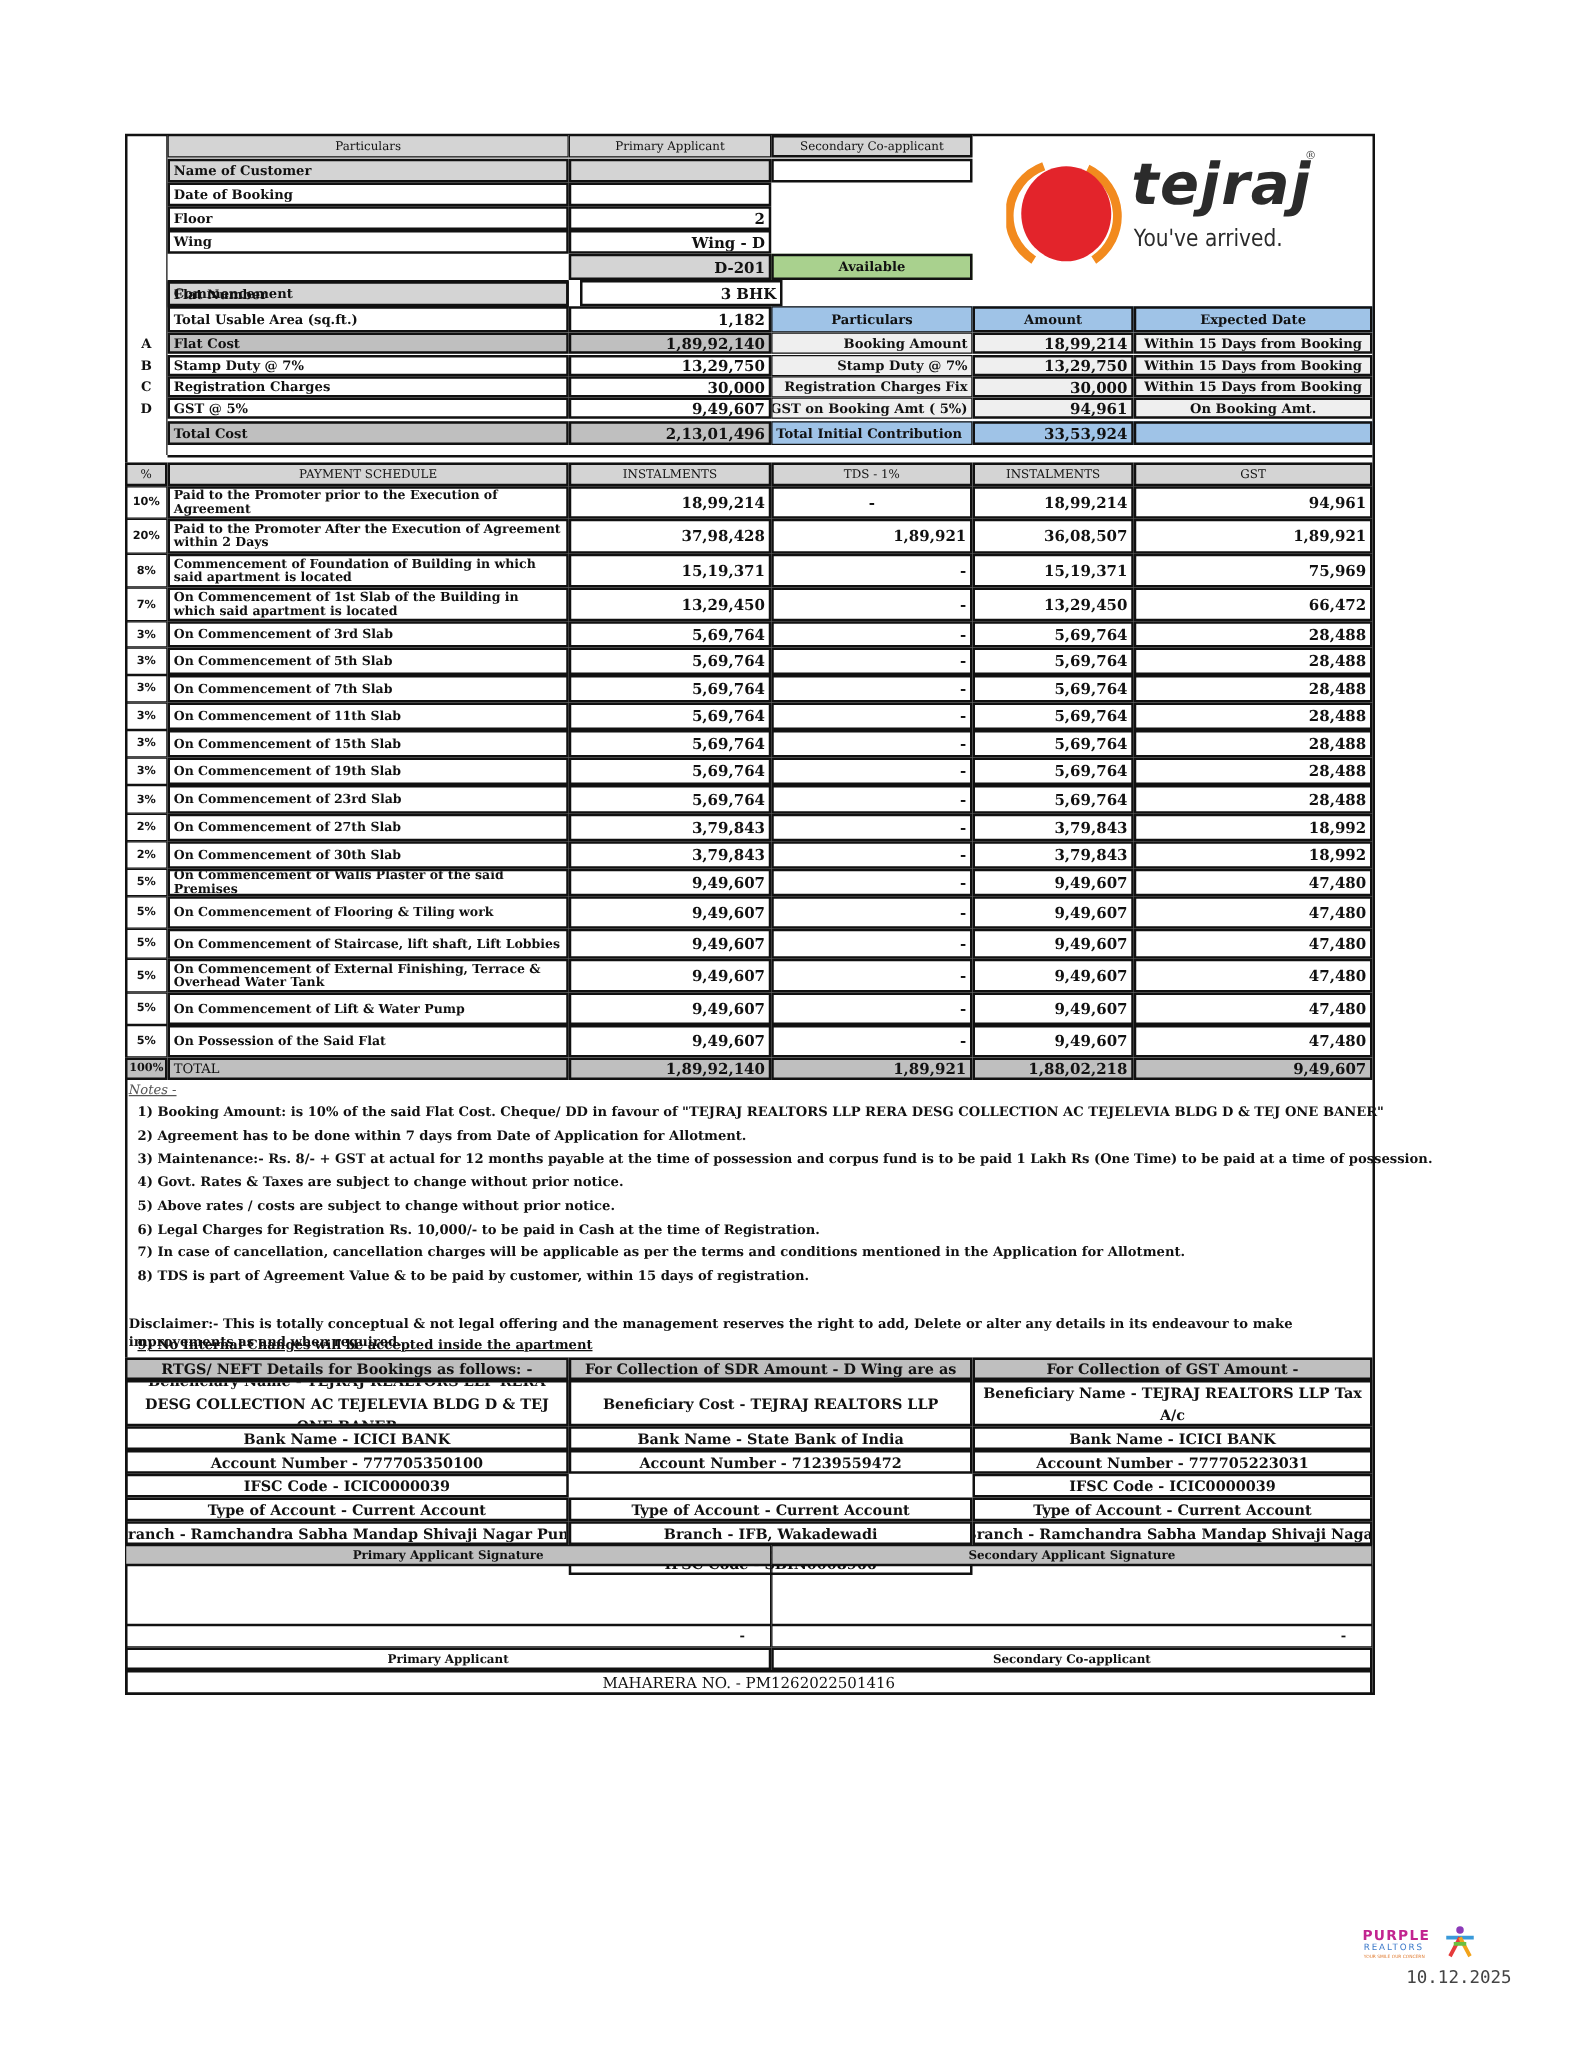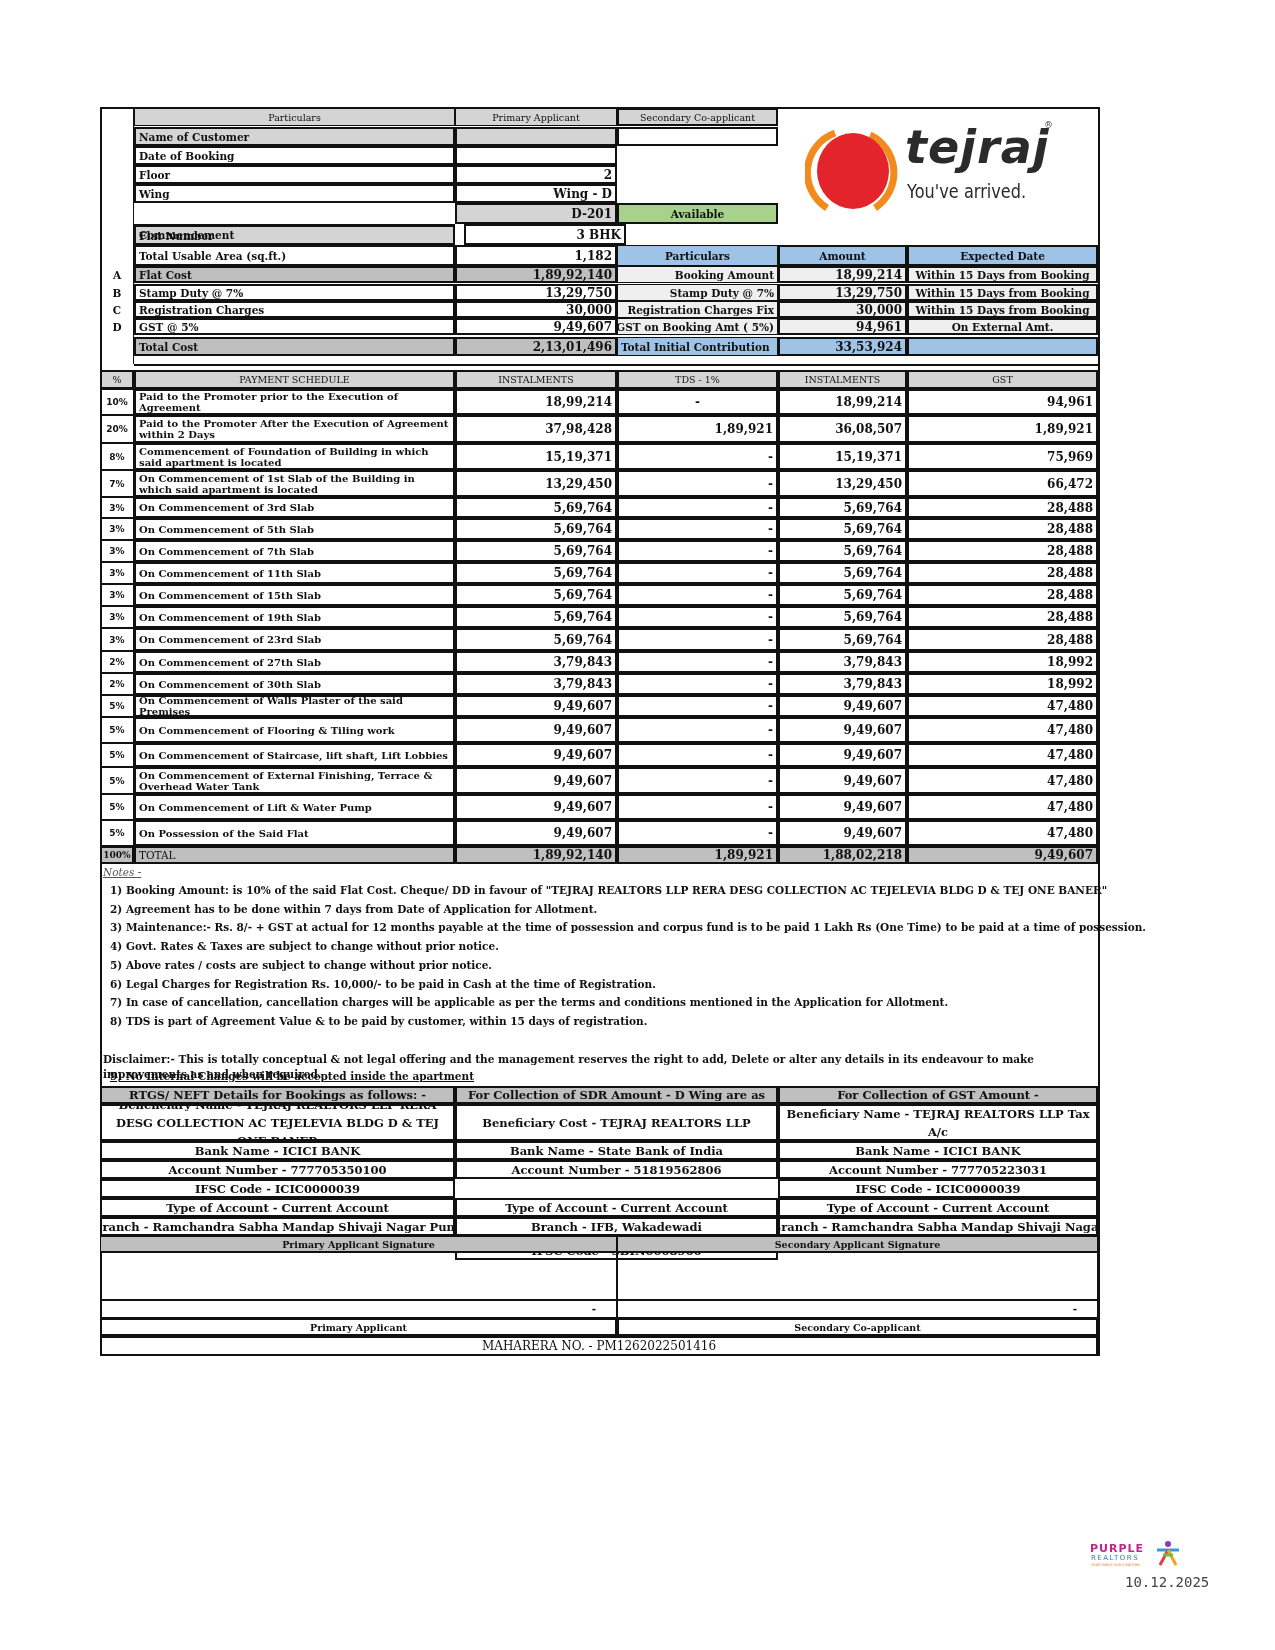--- a/index.html
+++ b/index.html
@@ -71,21 +71,21 @@
     <div class="cell lightg right num thick" style="left: 778px; top: 266px; width: 129px; height: 17px;">18,99,214</div>
     <div class="cell lightg center thick" style="left: 907px; top: 266px; width: 191px; height: 17px;">Within 15 Days from Booking</div>
     <div class="cell lightg right" style="left: 617px; top: 284px; width: 161px; height: 17px;">Stamp Duty @ 7%</div>
     <div class="cell lightg right num thick" style="left: 778px; top: 284px; width: 129px; height: 17px;">13,29,750</div>
     <div class="cell lightg center thick" style="left: 907px; top: 284px; width: 191px; height: 17px;">Within 15 Days from Booking</div>
     <div class="cell lightg right" style="left: 617px; top: 301px; width: 161px; height: 17px;">Registration Charges Fix</div>
     <div class="cell lightg right num thick" style="left: 778px; top: 301px; width: 129px; height: 17px;">30,000</div>
     <div class="cell lightg center thick" style="left: 907px; top: 301px; width: 191px; height: 17px;">Within 15 Days from Booking</div>
     <div class="cell lightg right" style="left: 617px; top: 318px; width: 161px; height: 17px;">GST on Booking Amt ( 5%)</div>
     <div class="cell lightg right num thick" style="left: 778px; top: 318px; width: 129px; height: 17px;">94,961</div>
-    <div class="cell lightg center thick" style="left: 907px; top: 318px; width: 191px; height: 17px;">On External Amt.</div>
+    <div class="cell lightg center thick" style="left: 907px; top: 318px; width: 191px; height: 17px;">On Booking Amt.</div>
     <div class="cell blue" style="left: 617px; top: 337px; width: 161px; height: 19px;">Total Initial  Contribution</div>
     <div class="cell blue right num thick" style="left: 778px; top: 337px; width: 129px; height: 19px;">33,53,924</div>
     <div class="cell blue thick" style="left: 907px; top: 337px; width: 191px; height: 19px;"></div>
   </div>
 
 <div class="abs" style="left:800px;top:118px;width:290px;height:100px;">
   <svg width="95" height="95" viewBox="0 0 95 95" style="position:absolute;left:5px;top:5px;">
     <path d="M30 10 A42 42 0 0 0 22 85" stroke="#f28a1e" stroke-width="7" fill="none"></path>
     <path d="M65 12 A42 42 0 0 1 70 85" stroke="#f28a1e" stroke-width="7" fill="none"></path>
     <ellipse cx="48" cy="48" rx="36" ry="38" fill="#e3242b"></ellipse>
@@ -242,21 +242,21 @@
     <div class="cell grey2 bank thick" style="left: 100px; top: 1086px; width: 355px; height: 18px;">RTGS/ NEFT Details for Bookings as follows: -</div>
     <div class="cell bank thick wrap" style="left: 100px; top: 1104px; width: 355px; height: 37px; text-align: center; line-height: 18px;">Beneficiary Name - TEJRAJ REALTORS LLP RERA DESG COLLECTION AC TEJELEVIA BLDG D &amp; TEJ ONE BANER</div>
     <div class="cell bank thick " style="left: 100px; top: 1141px; width: 355px; height: 19px;">Bank Name - ICICI BANK</div>
     <div class="cell bank thick " style="left: 100px; top: 1160px; width: 355px; height: 19px;">Account Number - 777705350100</div>
     <div class="cell bank thick " style="left: 100px; top: 1179px; width: 355px; height: 19px;">IFSC Code - ICIC0000039</div>
     <div class="cell bank thick " style="left: 100px; top: 1198px; width: 355px; height: 19px;">Type of Account - Current Account</div>
     <div class="cell bank thick " style="left: 100px; top: 1217px; width: 355px; height: 19px;">Branch - Ramchandra Sabha Mandap Shivaji Nagar Pune</div>
     <div class="cell grey2 bank thick" style="left: 455px; top: 1086px; width: 323px; height: 18px;">For Collection of SDR Amount - D Wing  are as</div>
     <div class="cell bank thick wrap" style="left: 455px; top: 1104px; width: 323px; height: 37px; text-align: center; line-height: 18px;">Beneficiary Cost - TEJRAJ REALTORS LLP</div>
     <div class="cell bank thick " style="left: 455px; top: 1141px; width: 323px; height: 19px;">Bank Name - State Bank of India</div>
-    <div class="cell bank thick " style="left: 455px; top: 1160px; width: 323px; height: 19px;">Account Number - 51819562806</div>
+    <div class="cell bank thick " style="left: 455px; top: 1160px; width: 323px; height: 19px;">Account Number - 71239559472</div>
     <div class="cell bank thick " style="left: 455px; top: 1241px; width: 323px; height: 19px;">IFSC Code - SBIN0008966</div>
     <div class="cell bank thick " style="left: 455px; top: 1198px; width: 323px; height: 19px;">Type of Account - Current Account</div>
     <div class="cell bank thick " style="left: 455px; top: 1217px; width: 323px; height: 19px;">Branch - IFB, Wakadewadi</div>
     <div class="cell grey2 bank thick" style="left: 778px; top: 1086px; width: 320px; height: 18px;">For Collection of GST Amount -</div>
     <div class="cell bank thick wrap" style="left: 778px; top: 1104px; width: 320px; height: 37px; text-align: center; line-height: 18px;">Beneficiary Name - TEJRAJ REALTORS LLP Tax A/c</div>
     <div class="cell bank thick " style="left: 778px; top: 1141px; width: 320px; height: 19px;">Bank Name - ICICI BANK</div>
     <div class="cell bank thick " style="left: 778px; top: 1160px; width: 320px; height: 19px;">Account Number - 777705223031</div>
     <div class="cell bank thick " style="left: 778px; top: 1179px; width: 320px; height: 19px;">IFSC Code - ICIC0000039</div>
     <div class="cell bank thick " style="left: 778px; top: 1198px; width: 320px; height: 19px;">Type of Account - Current Account</div>
     <div class="cell bank thick " style="left: 778px; top: 1217px; width: 320px; height: 19px;">Branch - Ramchandra Sabha Mandap Shivaji Nagar</div>

